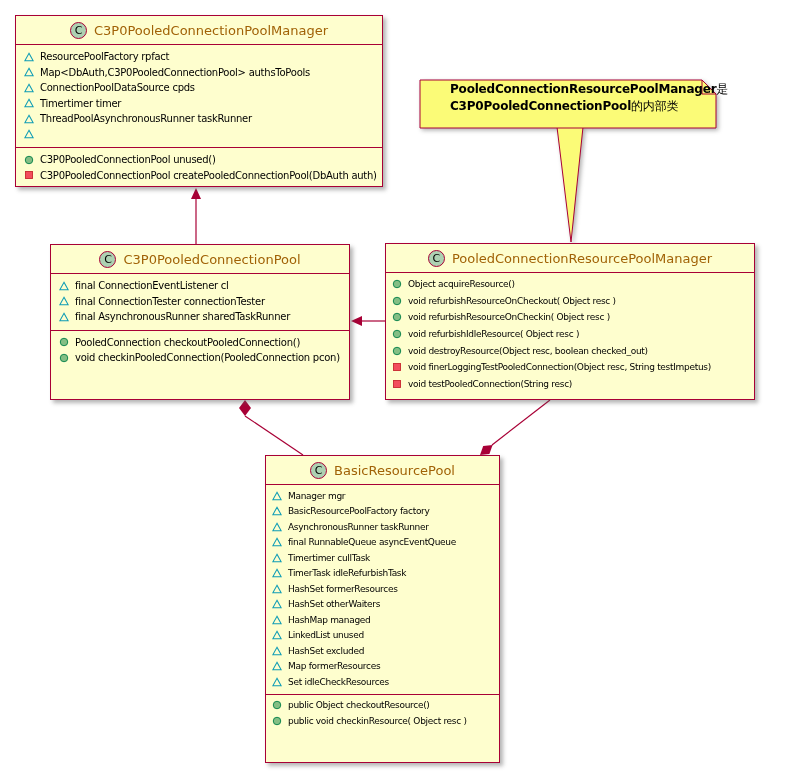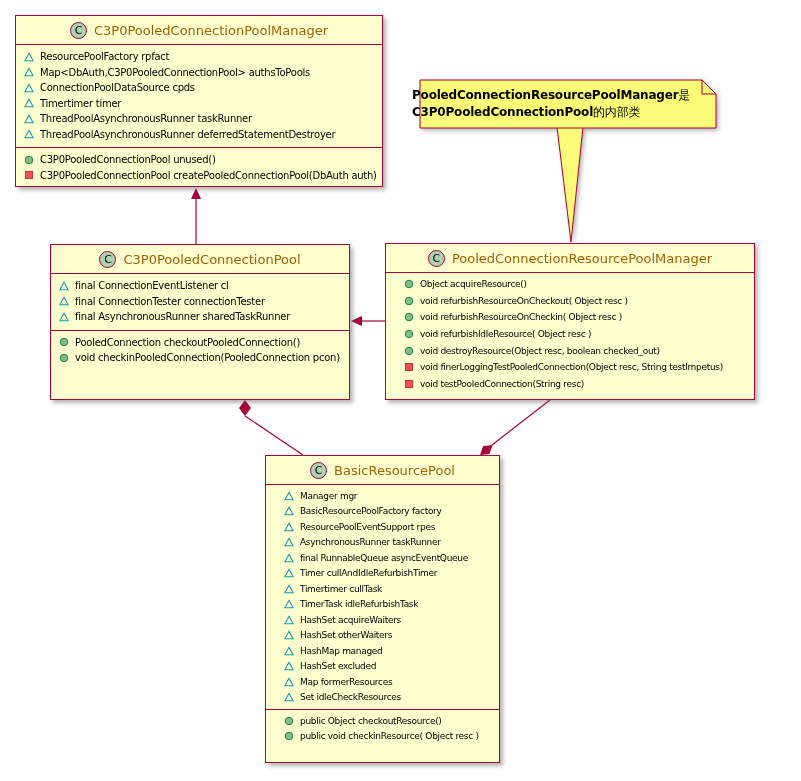--- a/index.html
+++ b/index.html
@@ -33,26 +33,26 @@
   .sec { padding: 4px 0 5px; }
   .sec.fields { border-bottom: 1px solid #A80036; }
   .member {
     display: flex; align-items: center; gap: 6px;
     padding: 0 8px; height: 15.5px; white-space: nowrap;
   }
   .mi { width: 10px; height: 10px; flex: 0 0 auto; }
   .mtext { font-size: 10px; letter-spacing: -0.25px; color: #000; }
   .dense .mtext { font-size: 9px; letter-spacing: -0.3px; }
   .dense .sec { padding: 3px 0 4px; }
-  .dense .member { padding: 0 18px; }
+  .dense .member { padding: 0 6px; }
   .tall-rows .member { height: 16.6px; }
   .note-text {
     position: absolute; z-index: 2;
-    left: 402px; top: 80px; width: 296px; height: 42px;
-    padding: 7px 10px; color: #000;
+    left: 440px; top: 80px; width: 296px; height: 42px;
+    padding: 1px 10px; color: #000;
   }
   .note-line { font-size: 12px; line-height: 17px; letter-spacing: -0.2px; white-space: nowrap; }
   .note-line b { font-weight: bold; }
 </style>
 </head>
 <body>
 
 <svg id="overlay" width="801" height="781">
   <defs>
     <symbol id="sym-tri" viewBox="0 0 12 12">
@@ -115,21 +115,20 @@
     <div class="member">
         <svg class="mi" viewBox="0 0 12 12">
           <use href="#sym-tri"></use>
         </svg>
         <span class="mtext">ThreadPoolAsynchronousRunner taskRunner</span>
       </div>
     <div class="member">
         <svg class="mi" viewBox="0 0 12 12">
           <use href="#sym-tri"></use>
         </svg>
-        <span class="mtext">ThreadPoolAsynchronousRunner deferredStatementDestroyer</span>
       </div>
   </div>
   <div class="sec methods">
     <div class="member">
         <svg class="mi" viewBox="0 0 12 12">
           <use href="#sym-circ"></use>
         </svg>
         <span class="mtext">C3P0PooledConnectionPool unused()</span>
       </div>
     <div class="member">
@@ -248,69 +247,63 @@
     <div class="member">
         <svg class="mi" viewBox="0 0 12 12">
           <use href="#sym-tri"></use>
         </svg>
         <span class="mtext">BasicResourcePoolFactory factory</span>
       </div>
     <div class="member">
         <svg class="mi" viewBox="0 0 12 12">
           <use href="#sym-tri"></use>
         </svg>
-        <span class="mtext">ResourcePoolEventSupport rpes</span>
-      </div>
-    <div class="member">
-        <svg class="mi" viewBox="0 0 12 12">
-          <use href="#sym-tri"></use>
-        </svg>
         <span class="mtext">AsynchronousRunner taskRunner</span>
       </div>
     <div class="member">
         <svg class="mi" viewBox="0 0 12 12">
           <use href="#sym-tri"></use>
         </svg>
         <span class="mtext">final RunnableQueue asyncEventQueue</span>
       </div>
     <div class="member">
         <svg class="mi" viewBox="0 0 12 12">
           <use href="#sym-tri"></use>
         </svg>
-        <span class="mtext">Timer cullAndIdleRefurbishTimer</span>
-      </div>
-    <div class="member">
-        <svg class="mi" viewBox="0 0 12 12">
-          <use href="#sym-tri"></use>
-        </svg>
         <span class="mtext">Timertimer cullTask</span>
       </div>
     <div class="member">
         <svg class="mi" viewBox="0 0 12 12">
           <use href="#sym-tri"></use>
         </svg>
         <span class="mtext">TimerTask idleRefurbishTask</span>
       </div>
     <div class="member">
         <svg class="mi" viewBox="0 0 12 12">
           <use href="#sym-tri"></use>
         </svg>
-        <span class="mtext">HashSet acquireWaiters</span>
+        <span class="mtext">HashSet formerResources</span>
       </div>
     <div class="member">
         <svg class="mi" viewBox="0 0 12 12">
           <use href="#sym-tri"></use>
         </svg>
         <span class="mtext">HashSet otherWaiters</span>
       </div>
     <div class="member">
         <svg class="mi" viewBox="0 0 12 12">
           <use href="#sym-tri"></use>
         </svg>
         <span class="mtext">HashMap managed</span>
+      </div>
+    <div class="member">
+        <svg class="mi" viewBox="0 0 12 12">
+          <use href="#sym-tri"></use>
+        </svg>
+        <span class="mtext">LinkedList unused</span>
       </div>
     <div class="member">
         <svg class="mi" viewBox="0 0 12 12">
           <use href="#sym-tri"></use>
         </svg>
         <span class="mtext">HashSet excluded</span>
       </div>
     <div class="member">
         <svg class="mi" viewBox="0 0 12 12">
           <use href="#sym-tri"></use>

